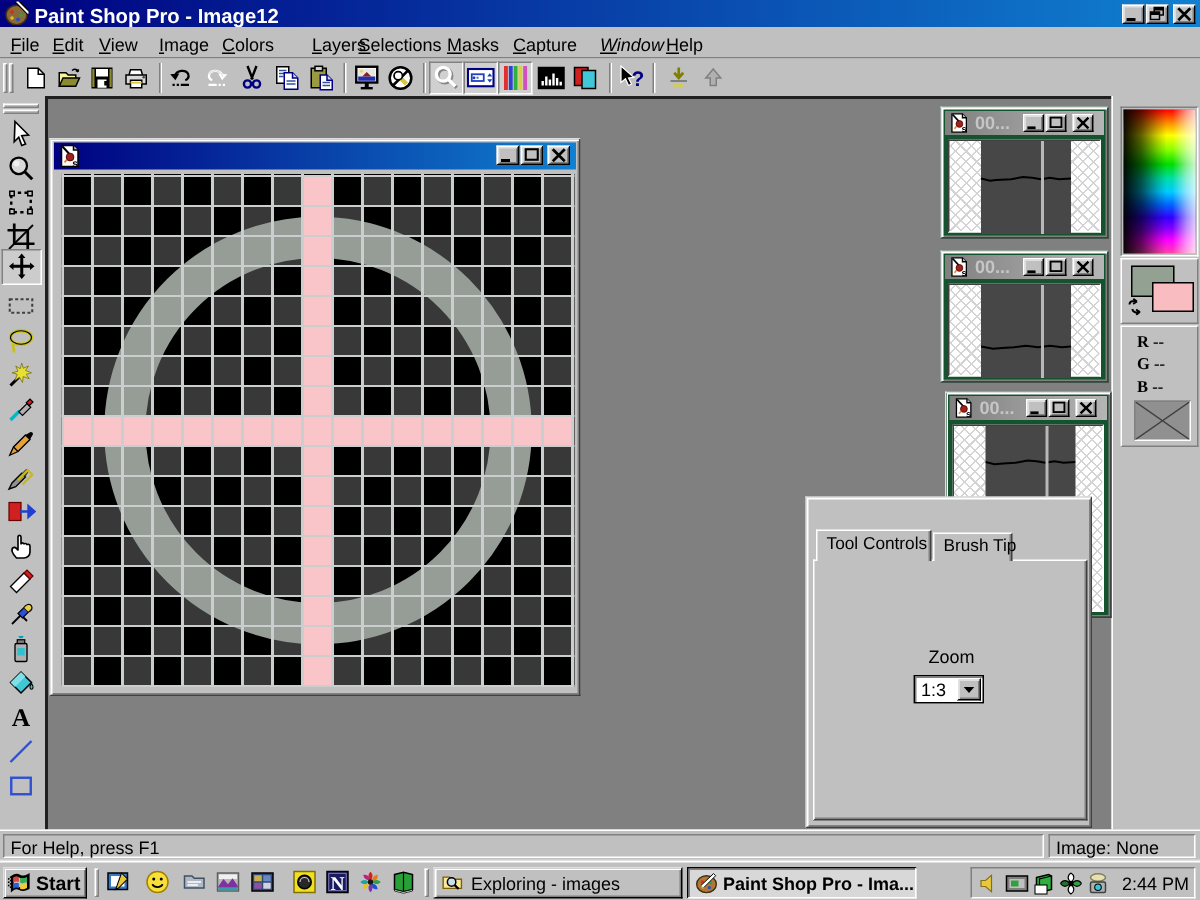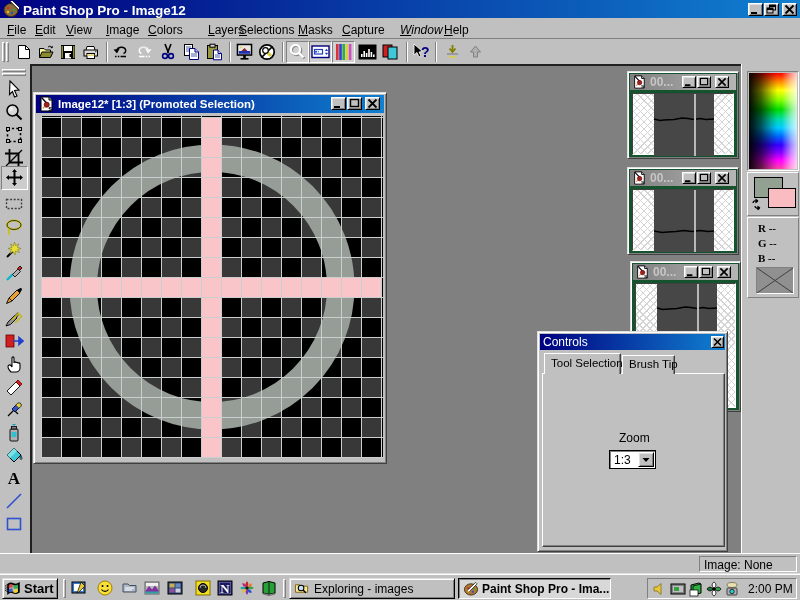--- a/index.html
+++ b/index.html
@@ -399,21 +399,20 @@
     <span class="abs" style="left:2px;top:1px;width:16px;height:16px;">
       <svg width="16" height="16" viewBox="0 0 16 16">
           <path d="M3 1 H11 L14 4 V15 H3 Z" fill="#fff" stroke="#000" stroke-width="1"></path>
           <path d="M11 1 L11 4 L14 4" fill="#c0c0c0" stroke="#000" stroke-width="1"></path>
           <path d="M3.5 1.5 L9 7.5" stroke="#000" stroke-width="1.3"></path>
           <circle cx="8.7" cy="8.7" r="2.6" fill="#a02020" stroke="#500" stroke-width="0.6"></circle>
           <path d="M6.5 10.5 l-1.5 1.8" stroke="#e08020" stroke-width="1.2"></path>
           <text x="10.2" y="15" font-size="7" font-weight="bold" fill="#000" font-family="Liberation Sans">s</text>
         </svg>
     </span>
-    <span class="abs" style="left:22px;top:3px;color:#fff;font-weight:bold;font-size:11.5px;">Image12* [1:3] (Promoted Selection)</span>
     <div class="wbtn" style="left:295px;top:2px;width:15px;height:13px;">
         <svg width="13" height="11" viewBox="0 0 13 11">
           <rect x="2" y="8" width="6" height="2" fill="#000"></rect>
         </svg>
       </div>
     <div class="wbtn" style="left:311px;top:2px;width:15px;height:13px;">
         <svg width="13" height="11" viewBox="0 0 13 11">
           <rect x="2.5" y="1.5" width="8" height="7" fill="none" stroke="#000" stroke-width="1.4"></rect>
         </svg>
       </div>
@@ -549,48 +548,43 @@
   <div class="scontent" style="height:125px;">
     <div class="sband" style="height:125px;"></div>
     <svg class="abs" style="left:21px;top:0;" width="60" height="125" viewBox="0 0 60 125">
         <path d="M0 24 L6 25.5 L12 25 L20 24.5 L28 23 L34 23.5 L40 24.5 L46 23.5 L52 24.5 L60 24" fill="none" stroke="#000" stroke-width="1.3"></path>
       </svg>
     <div class="svline" style="height:125px;"></div>
   </div>
 </div>
 
 <div class="abs raised2" style="left:537px;top:331px;width:191px;height:221px;background:#c0c0c0;">
-  <div class="abs titlegrad" style="left:2px;top:2px;width:185px;height:16px;">
-    <span class="abs" style="left:3px;top:1px;color:#fff;font-size:12px;">Controls</span>
-    <div class="wbtn" style="left:171px;top:2px;width:13px;height:12px;">
-        <svg width="11" height="10" viewBox="0 0 11 10">
-          <path d="M2 1.5 L9 8.5 M9 1.5 L2 8.5" stroke="#000" stroke-width="1.6"></path>
-        </svg>
-      </div>
-  </div>
 
   <div class="abs" style="left:4px;top:41px;width:183px;height:174px;background:#c0c0c0;border-top:1px solid #fff;border-left:1px solid #fff;border-right:1px solid #404040;border-bottom:1px solid #404040;box-shadow:inset -1px -1px 0 #808080;"></div>
   <div class="abs" style="left:6px;top:21px;width:77px;height:21px;background:#c0c0c0;border-top:1px solid #fff;border-left:1px solid #fff;border-right:1px solid #404040;box-shadow:inset -1px 0 0 #808080;z-index:3;">
-    <span style="position:absolute;left:6px;top:3px;font-size:11.5px;">Tool Selection</span>
+    <span style="position:absolute;left:6px;top:3px;font-size:11.5px;">Tool Controls</span>
   </div>
   <div class="abs" style="left:84px;top:23px;width:53px;height:19px;background:#c0c0c0;border-top:1px solid #fff;border-left:1px solid #fff;border-right:1px solid #404040;box-shadow:inset -1px 0 0 #808080;">
     <span style="position:absolute;left:6px;top:2px;font-size:11.5px;">Brush Tip</span>
   </div>
   <span class="abs" style="left:81px;top:99px;font-size:12px;">Zoom</span>
   <div class="abs" style="left:71px;top:118px;width:47px;height:19px;background:#fff;border:1px solid #000;box-shadow:inset 1px 1px 0 #808080;">
     <span style="position:absolute;left:4px;top:2px;font-size:12px;">1:3</span>
     <div style="position:absolute;right:1px;top:1px;width:16px;height:15px;background:#c0c0c0;border-top:1px solid #fff;border-left:1px solid #fff;border-right:1px solid #000;border-bottom:1px solid #000;box-shadow:inset 1px 1px 0 #dfdfdf, inset -1px -1px 0 #808080;">
       <svg width="14" height="13" viewBox="0 0 14 13">
           <path d="M3.5 5 L10.5 5 L7 9 Z" fill="#000"></path>
         </svg>
     </div>
   </div>
 </div>
 
 <div class="abs" style="left:0;top:553px;width:800px;height:20px;background:#c0c0c0;border-top:1px solid #fff;">
+  <div class="abs sunken" style="left:2px;top:2px;width:694px;height:16px;">
+      <span style="position:absolute;left:4px;top:1px;font-size:12px;">For Help, press F1</span>
+    </div>
   <div class="abs sunken" style="left:699px;top:2px;width:98px;height:16px;">
       <span style="position:absolute;left:4px;top:1px;font-size:12px;">Image: None</span>
     </div>
 </div>
 
 <div class="abs" style="left:0;top:573px;width:800px;height:29px;background:#c0c0c0;border-top:1px solid #dfdfdf;box-shadow:0 1px 0 #fff inset;" id="taskbar">
 
   <div class="abs raised" style="left:2px;top:4px;width:56px;height:21px;">
     <svg class="abs" style="left:2px;top:2px;" width="17" height="16" viewBox="0 0 17 16">
       <g fill="#000">
@@ -739,15 +733,15 @@
           <path d="M1 8 C2.5 5.5 5.5 5.5 7 8 C5.5 10.5 2.5 10.5 1 8" fill="#207030" stroke="#000" stroke-width="0.8"></path>
         </svg>
       </span>
     <span class="abs" style="left:76px;top:2px;">
         <svg width="16" height="16" viewBox="0 0 16 16">
           <ellipse cx="8" cy="4" rx="5" ry="2.5" fill="#e8e0b0" stroke="#808060"></ellipse>
           <rect x="3" y="7" width="10" height="7" rx="1" fill="#b0b0b0" stroke="#404040"></rect>
           <circle cx="8" cy="10.5" r="2.2" fill="#30c8d8" stroke="#000" stroke-width="0.7"></circle>
         </svg>
       </span>
-    <span class="abs" style="left:100px;top:3px;font-size:12px;">2:00 PM</span>
+    <span class="abs" style="left:100px;top:3px;font-size:12px;">2:44 PM</span>
   </div>
 </div>
 
 </body></html>

